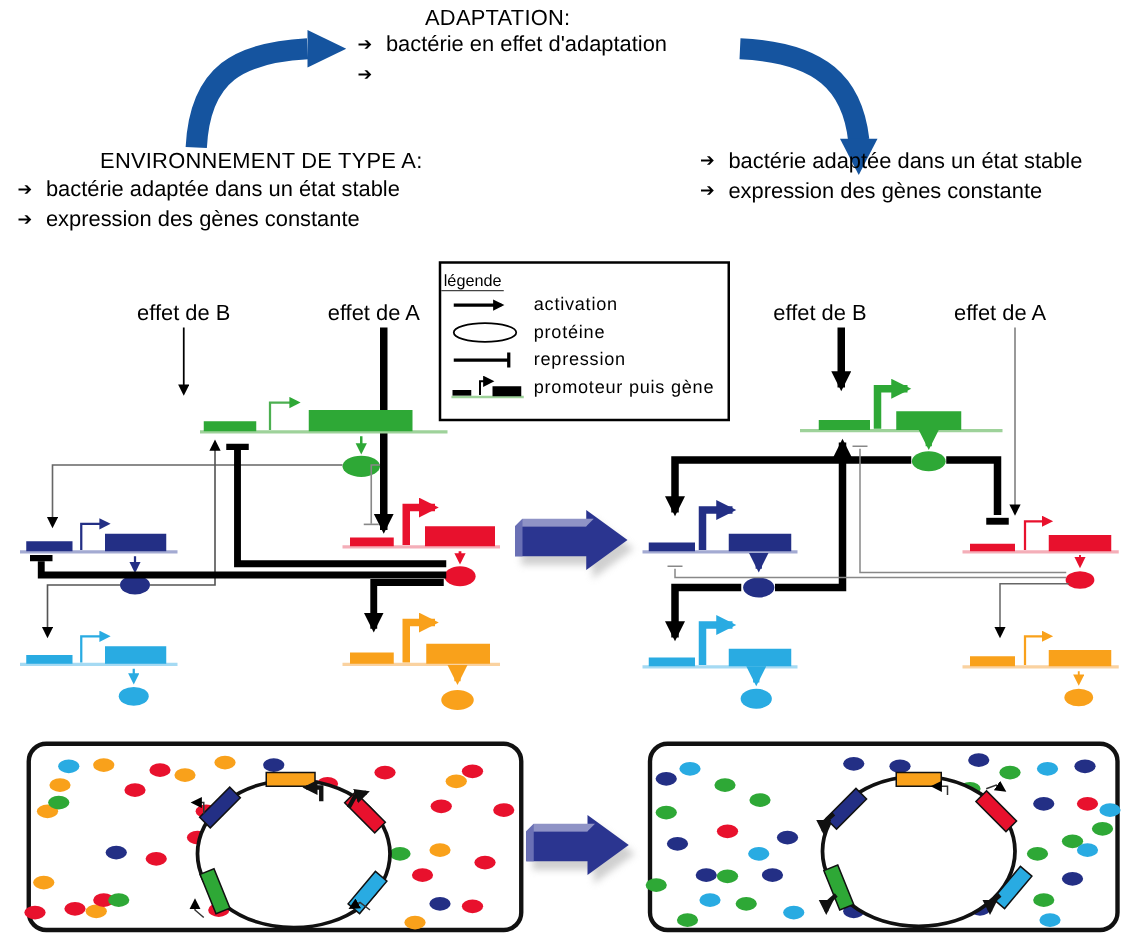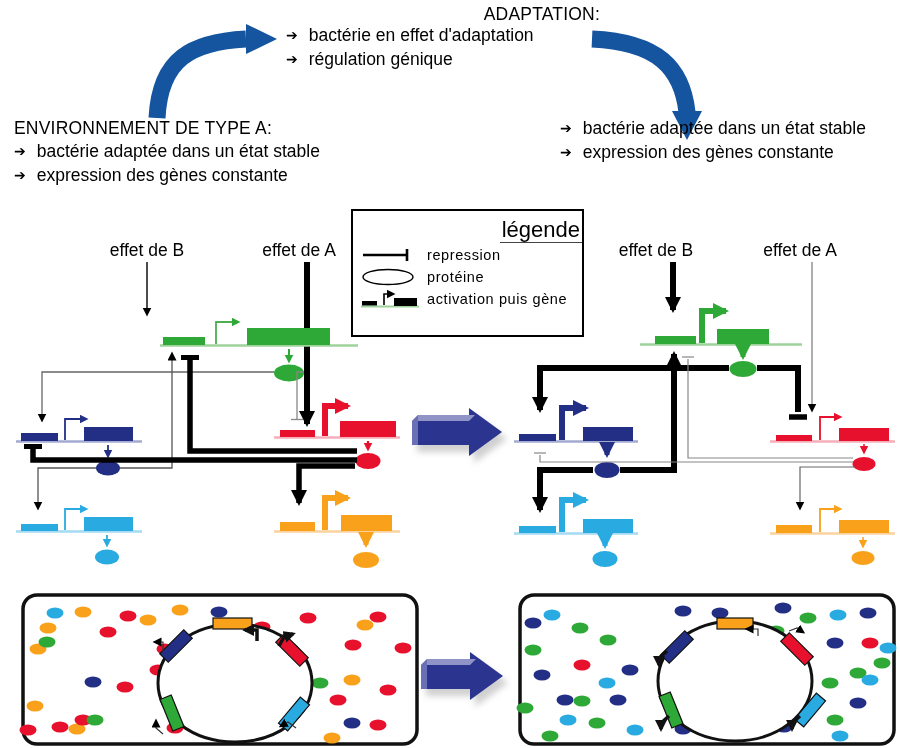--- a/index.html
+++ b/index.html
@@ -3,27 +3,27 @@
 <meta charset="utf-8">
 <style>
   html,body{margin:0;padding:0;background:#fff}
   body{width:900px;height:748px;position:relative;font-family:"Liberation Sans",sans-serif;color:#000;overflow:hidden}
   .abs{position:absolute}
   #canvas{position:absolute;left:0;top:0}
   .title-line{font-size:17.5px;letter-spacing:.2px;white-space:nowrap}
   .bullets{display:flex;flex-direction:column;gap:3px}
   .bullet-row{display:flex;align-items:flex-start;gap:11px;font-size:17.5px;line-height:1.22;white-space:nowrap}
   .bullet-glyph{font-size:14px;line-height:1.5;flex:0 0 auto}
-  .env .title-line{margin-bottom:2px}
-  #adaptation-title{left:340px;top:4px;width:260px;text-align:right}
+  .env .title-line{text-align:right;margin-bottom:2px}
+  #adaptation-title{left:340px;top:4px;width:260px;text-align:left}
   #adaptation-bullets{left:286px;top:25px}
   #env-a{left:14px;top:118px;width:324px}
   #env-b{left:560px;top:118px;width:324px}
   #legend-box{left:351px;top:209px;width:229px;height:124px;border:2.5px solid #000;background:#fff;z-index:3}
-  #legend-title{text-align:right;font-size:22px;margin-top:6px}
+  #legend-title{text-align:left;font-size:13px;margin-top:6px}
   #legend-title span{border-bottom:1.2px solid #444;padding:0 2px}
   .legend-row{display:grid;grid-template-columns:66px 1fr;align-items:center;height:21px;margin-top:1px;padding-left:8px}
   .legend-label{font-size:14.5px;letter-spacing:.6px}
   svg text.eff-label{font-size:17.5px;fill:#000}
 </style>
 </head>
 <body>
 
 <svg id="canvas" width="900" height="748" viewBox="0 0 900 748">
   <defs>
@@ -329,21 +329,20 @@
 </svg>
 
 <div class="abs title-line" id="adaptation-title">ADAPTATION:</div>
 <div class="abs bullets" id="adaptation-bullets">
   <div class="bullet-row">
     <span class="bullet-glyph">➔</span>
     <span>bactérie en effet d'adaptation</span>
   </div>
   <div class="bullet-row">
     <span class="bullet-glyph">➔</span>
-    <span>régulation génique</span>
   </div>
 </div>
 
 <div class="abs env" id="env-a">
   <div class="title-line">ENVIRONNEMENT DE TYPE A:</div>
   <div class="bullets">
     <div class="bullet-row">
       <span class="bullet-glyph">➔</span>
       <span>bactérie adaptée dans un état stable</span>
     </div>
@@ -364,33 +363,39 @@
       <span class="bullet-glyph">➔</span>
       <span>expression des gènes constante</span>
     </div>
   </div>
 </div>
 
 <div class="abs" id="legend-box">
   <div id="legend-title"><span>légende</span></div>
   <div class="legend-row">
     <svg width="58" height="14">
-        <line x1="2" y1="7" x2="46" y2="7" stroke="#000" stroke-width="2.6"></line>
-        <line x1="46" y1="1" x2="46" y2="13" stroke="#000" stroke-width="2.6"></line>
+        <line x1="2" y1="7" x2="40" y2="7" stroke="#000" stroke-width="2.6" marker-end="url(#arrS-black)"></line>
       </svg>
-    <span class="legend-label">repression</span>
+    <span class="legend-label">activation</span>
   </div>
   <div class="legend-row">
     <svg width="58" height="18">
         <ellipse cx="27" cy="9" rx="25" ry="7.5" fill="none" stroke="#000" stroke-width="1.4"></ellipse>
       </svg>
     <span class="legend-label">protéine</span>
+  </div>
+  <div class="legend-row">
+    <svg width="58" height="14">
+        <line x1="2" y1="7" x2="46" y2="7" stroke="#000" stroke-width="2.6"></line>
+        <line x1="46" y1="1" x2="46" y2="13" stroke="#000" stroke-width="2.6"></line>
+      </svg>
+    <span class="legend-label">repression</span>
   </div>
   <div class="legend-row">
     <svg width="60" height="22">
       <line x1="0" y1="18.5" x2="58" y2="18.5" stroke="#9ed29a" stroke-width="2"></line>
       <rect x="1" y="13" width="15" height="4.5" fill="#000"></rect>
       <path d="M23,17 V6 H32" fill="none" stroke="#000" stroke-width="1.6" marker-end="url(#arrS-black)"></path>
       <rect x="33" y="10" width="23" height="8" fill="#000"></rect>
     </svg>
-    <span class="legend-label">activation puis gène</span>
+    <span class="legend-label">promoteur puis gène</span>
   </div>
 </div>
 
 </body></html>

